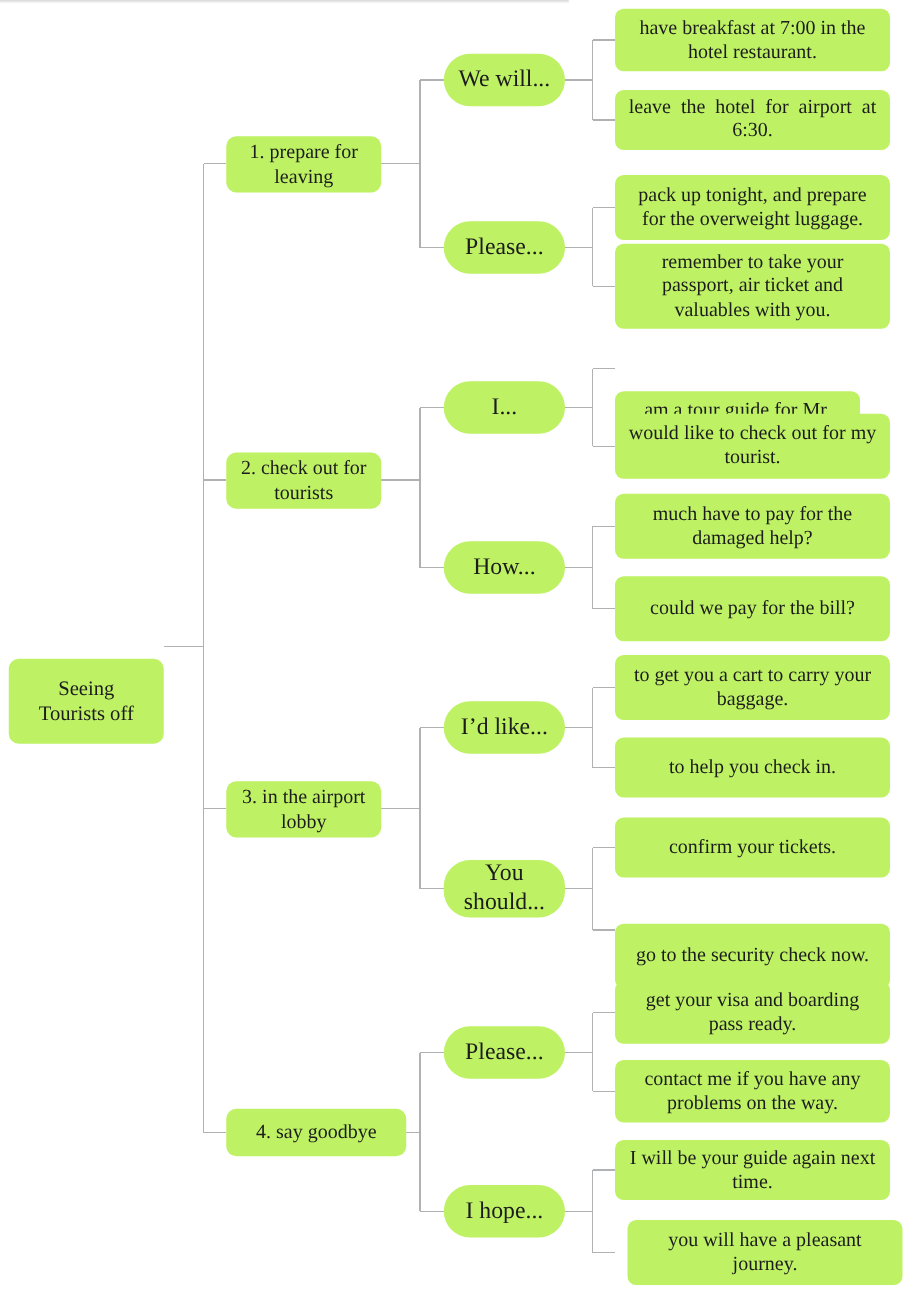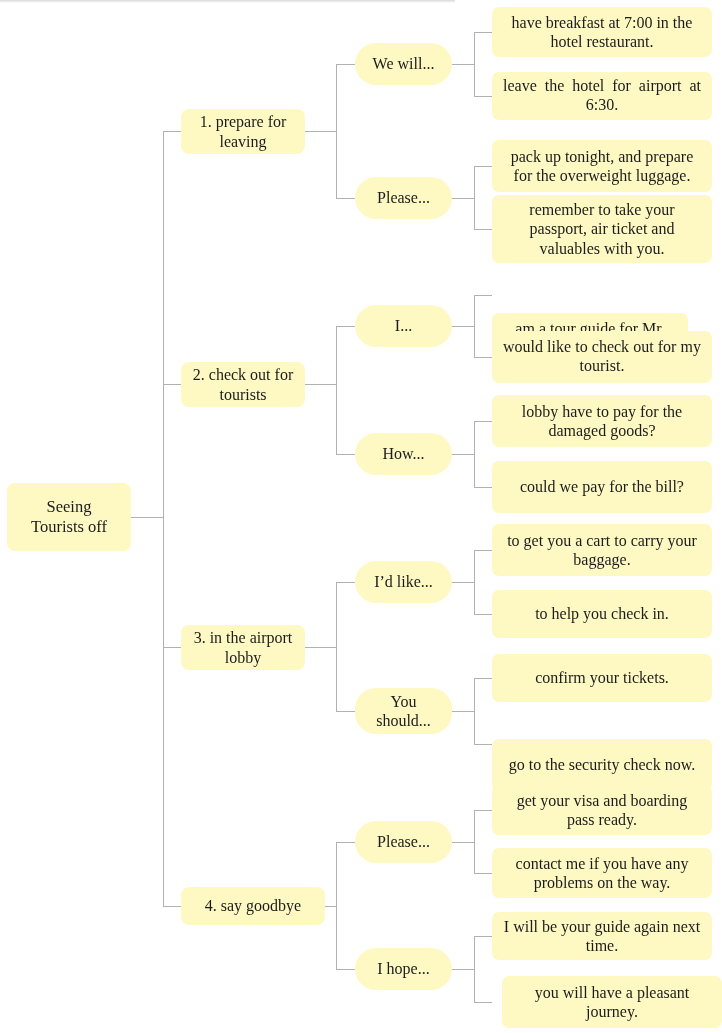--- a/index.html
+++ b/index.html
@@ -43,41 +43,42 @@
   svg.links path, svg.links line {
     stroke: #b0b1b3;
     stroke-width: 1;
     fill: none;
     shape-rendering: crispEdges;
   }
 
   .node {
     position: absolute;
     box-sizing: border-box;
-    background: #fef9c3;
+    background: #bef264;
     border-radius: 7px;
     display: flex;
     align-items: center;
     justify-content: center;
     text-align: center;
     line-height: 1.20;
     padding: 2px 8px;
     color: #1c1c1c;
   }
 
   .node-root {
     font-size: 16.5px;
     border-radius: 8px;
+    margin-top: 44px;
   }
   .node-l1 {
     font-size: 16px;
     border-radius: 8px;
   }
   .node-l2 {
-    font-size: 16px;
+    font-size: 19px;
     border-radius: 21px;
   }
   .node-leaf {
     font-size: 16px;
     padding: 2px 11px;
   }
   .node-leaf.justify {
     text-align: justify;
     text-align-last: center;
     display: block;
@@ -183,21 +184,21 @@
       <div class="node node-leaf" style="left: 492px; top: 270px; width: 196px; height: 50px; margin-top: 43px;">
         <span>am a tour guide for Mr. Smith.</span>
       </div>
       <div class="node node-leaf justify" style="left: 492px; top: 331px; width: 220px; height: 52px; display: flex; align-items: center;">
         <span class="inner">would like to check out for my tourist.</span>
       </div>
       <div class="node node-l2" style="left: 355px; top: 433px; width: 97px; height: 42px;">
         <span>How...</span>
       </div>
       <div class="node node-leaf" style="left: 492px; top: 395px; width: 220px; height: 52px;">
-        <span>lobby have to pay for the damaged goods?</span>
+        <span>much have to pay for the damaged help?</span>
       </div>
       <div class="node node-leaf" style="left: 492px; top: 461px; width: 220px; height: 52px;">
         <span>could we pay for the bill?</span>
       </div>
       <div class="node node-l1" style="left: 181px; top: 625px; width: 124px; height: 45px;">
         <span>3. in the airport<br>lobby</span>
       </div>
       <div class="node node-l2" style="left: 355px; top: 561px; width: 97px; height: 42px;">
         <span>I’d like...</span>
       </div>

